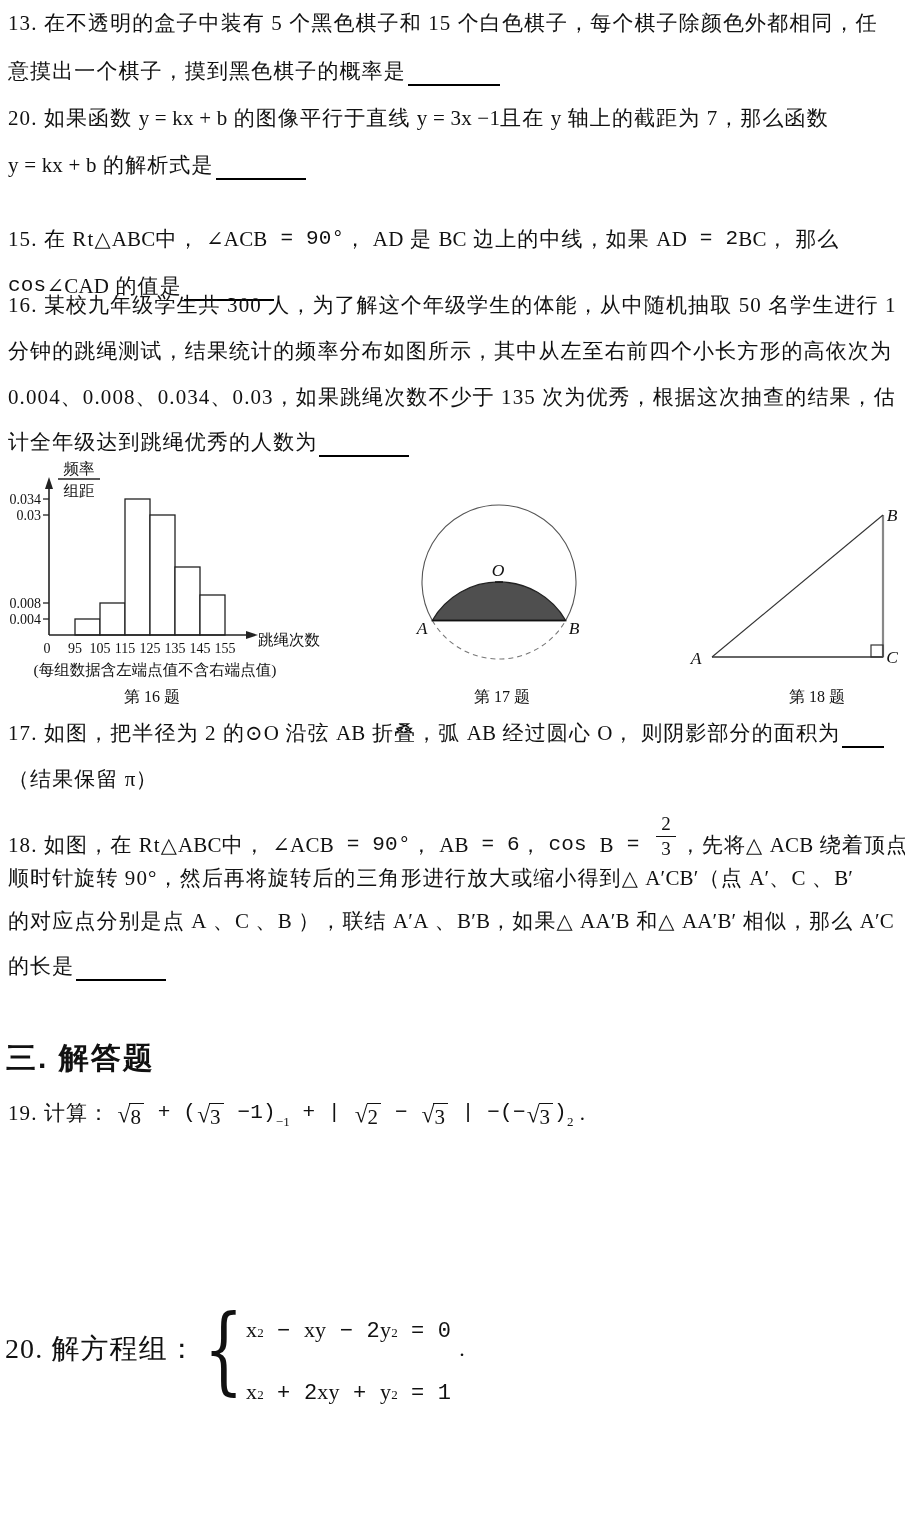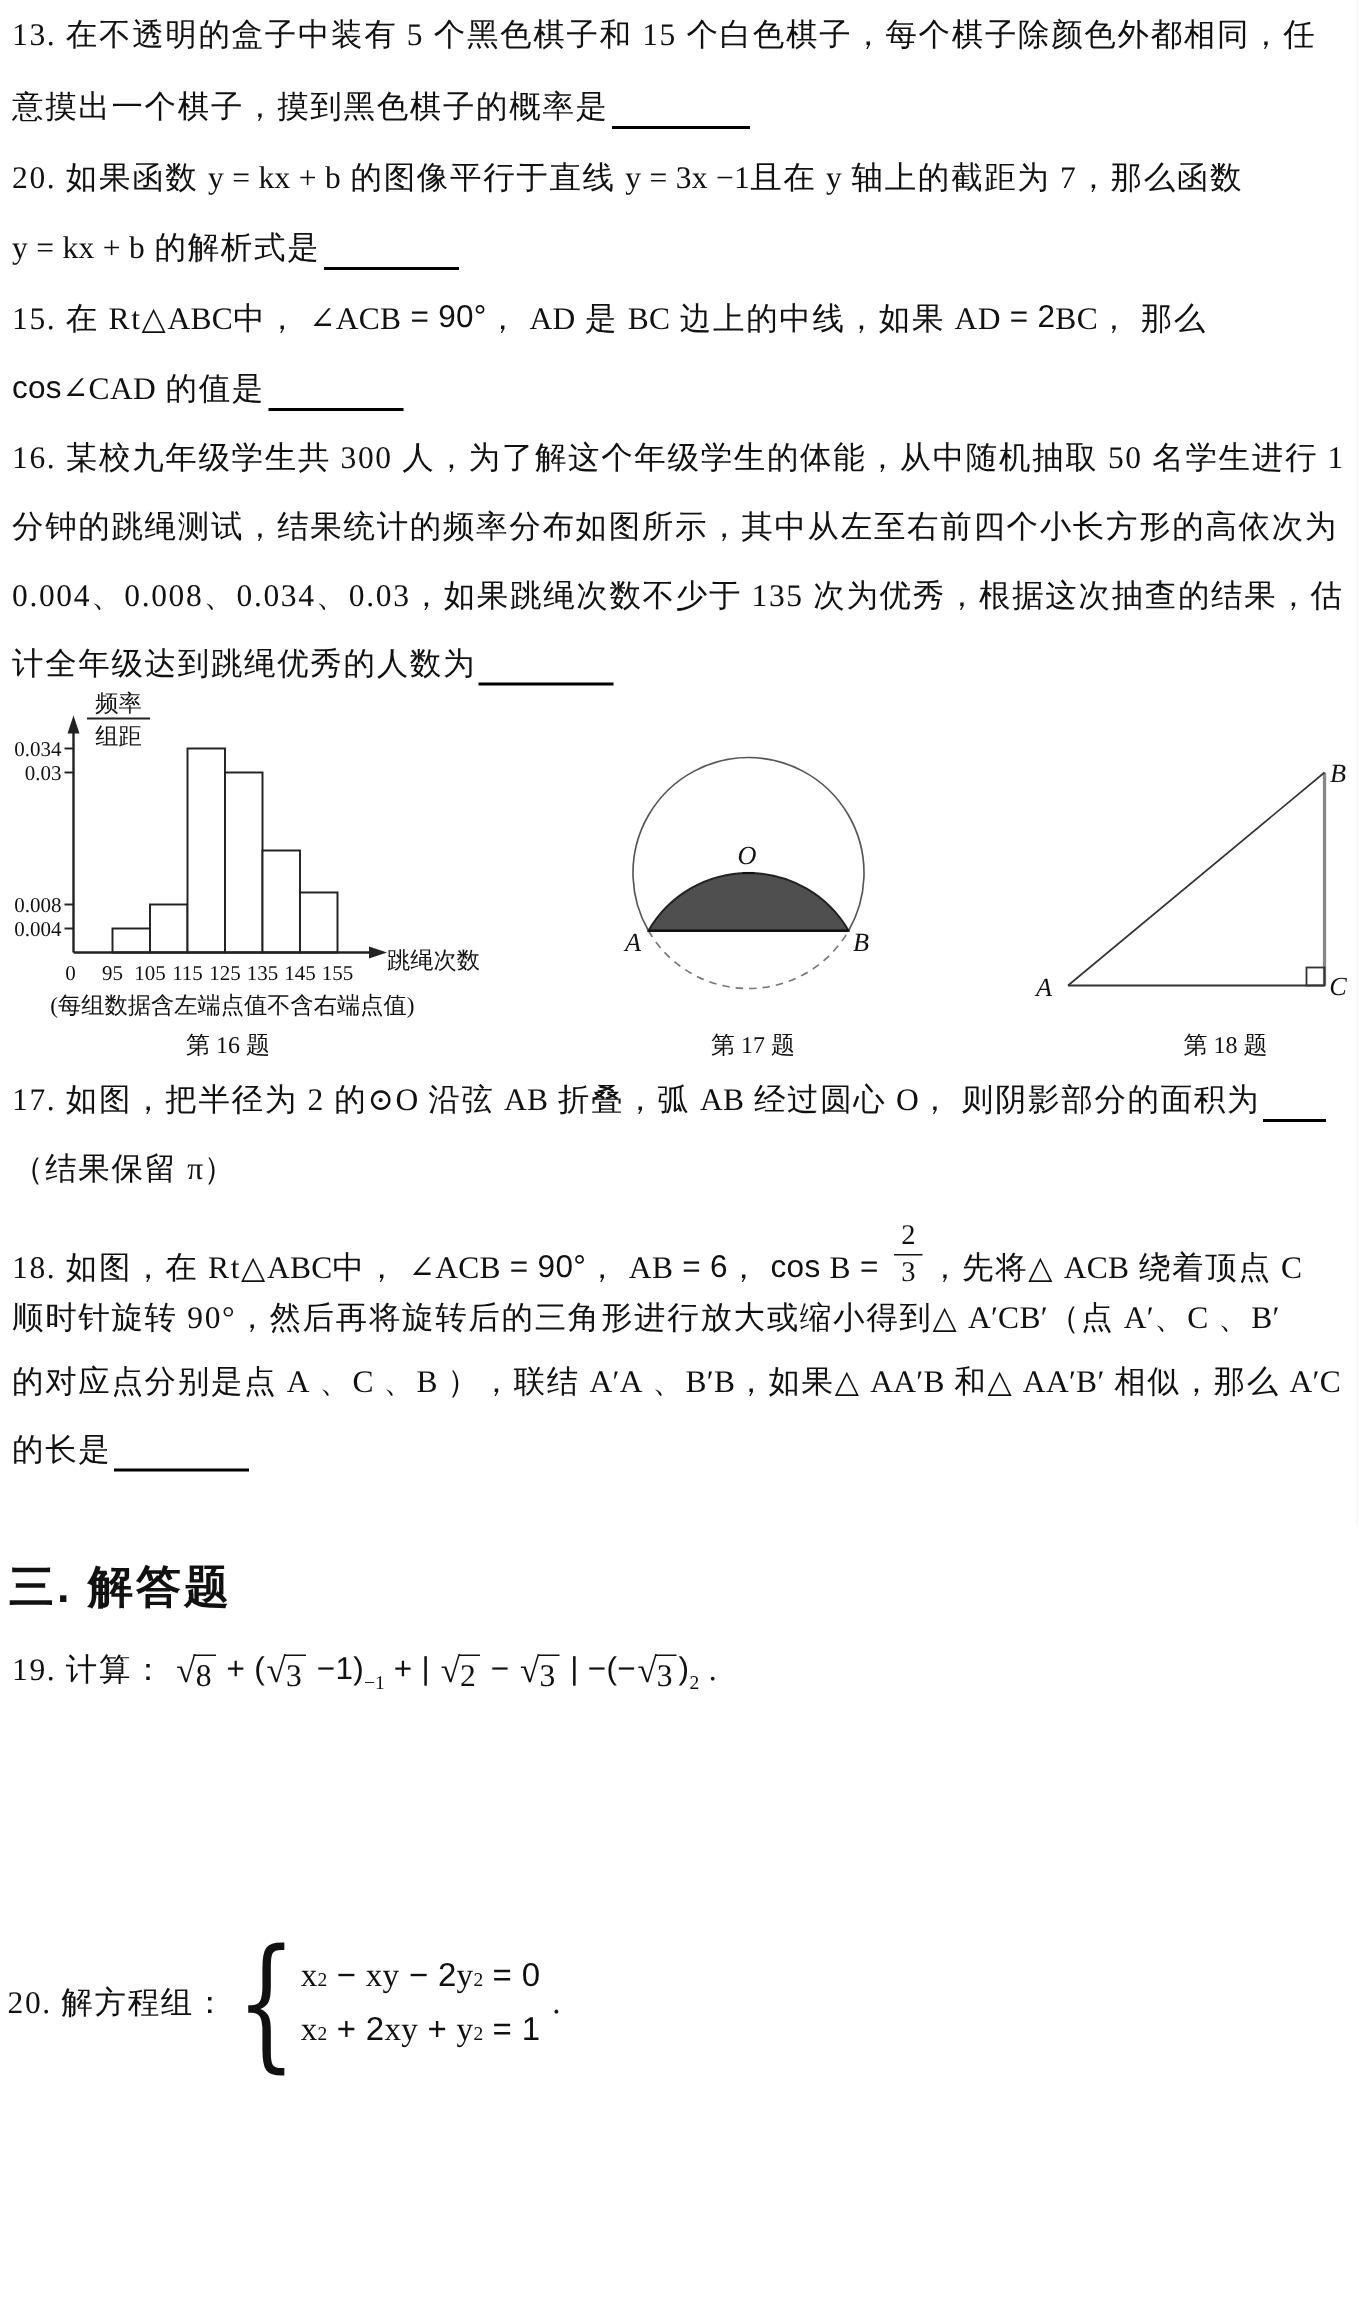--- a/index.html
+++ b/index.html
@@ -2,21 +2,21 @@
 <html><head>
 <meta charset="utf-8">
 <style>
   html,body{margin:0;padding:0;background:#e8e8e8;}
   #page{position:relative;width:905px;height:1535px;background:#ffffff;margin:0 auto;
         font-family:"Liberation Serif","DejaVu Serif",serif;color:#111;overflow:hidden;}
   .line{position:absolute;left:8px;white-space:nowrap;font-size:21px;line-height:30px;
         letter-spacing:1.1px;display:flex;align-items:flex-end;}
   .t{white-space:pre;}
   .mi{white-space:pre;font-family:"Liberation Serif","DejaVu Serif",serif;letter-spacing:0.2px;}
-  .mr{white-space:pre;font-family:Liberation Sans, sans-serif;letter-spacing:0.2px;}
+  .mr{white-space:pre;font-family:Liberation Mono, monospace;letter-spacing:0.2px;margin-top:27px;}
   sup.msup{font-size:13px;line-height:1;letter-spacing:0;}
   .sqrt{display:inline-flex;align-items:flex-start;margin:0 1px;}
   .rad{font-size:1.12em;line-height:0.95;letter-spacing:0;}
   .sqb{border-top:1.7px solid #111;padding:2px 3px 0 1px;margin-left:-1px;line-height:1.05;letter-spacing:0;}
   .frac{display:inline-flex;flex-direction:column;align-items:center;vertical-align:middle;
         margin:0 4px;font-size:19px;line-height:1.15;letter-spacing:0;}
   .fn{border-bottom:1.7px solid #111;padding:0 5px 1px 5px;}
   .fd{padding:1px 5px 0 5px;}
   .blank{display:inline-block;height:2px;border-bottom:2.6px solid #000;vertical-align:-5px;margin-left:2px;}
   .heading{position:absolute;left:6px;font-family:"Liberation Sans","DejaVu Sans",sans-serif;
@@ -26,21 +26,21 @@
   svg text{font-family:"Liberation Serif","DejaVu Serif",serif;fill:#111;}
   .axis{stroke:#222;stroke-width:1.6;fill:none;}
   .bar{fill:#ffffff;stroke:#222;stroke-width:1.3;}
   .tick{font-size:14px;}
   .end{text-anchor:end;}
   .mid{text-anchor:middle;}
   .figlabel{font-size:15.5px;}
   .caption{font-size:16px;text-anchor:middle;}
   .vtx{font-size:17.5px;font-style:italic;text-anchor:middle;}
   .sys{position:absolute;left:5px;display:flex;align-items:center;}
-  .sys .lbl{font-size:21px;letter-spacing:1.1px;display:flex;}
+  .sys .lbl{font-size:28px;letter-spacing:1.1px;display:flex;}
   .brace{font-size:96px;font-weight:300;line-height:86px;transform:scaleX(0.65);margin:0 -8px 0 -4px;
          font-family:"DejaVu Serif",serif;}
   .eqs{display:flex;flex-direction:column;gap:10px;}
   .eq{font-size:22px;display:flex;align-items:baseline;}
   .period{font-size:22px;margin-left:8px;align-self:center;}
 </style>
 </head>
 <body>
 
 <div id="page">

